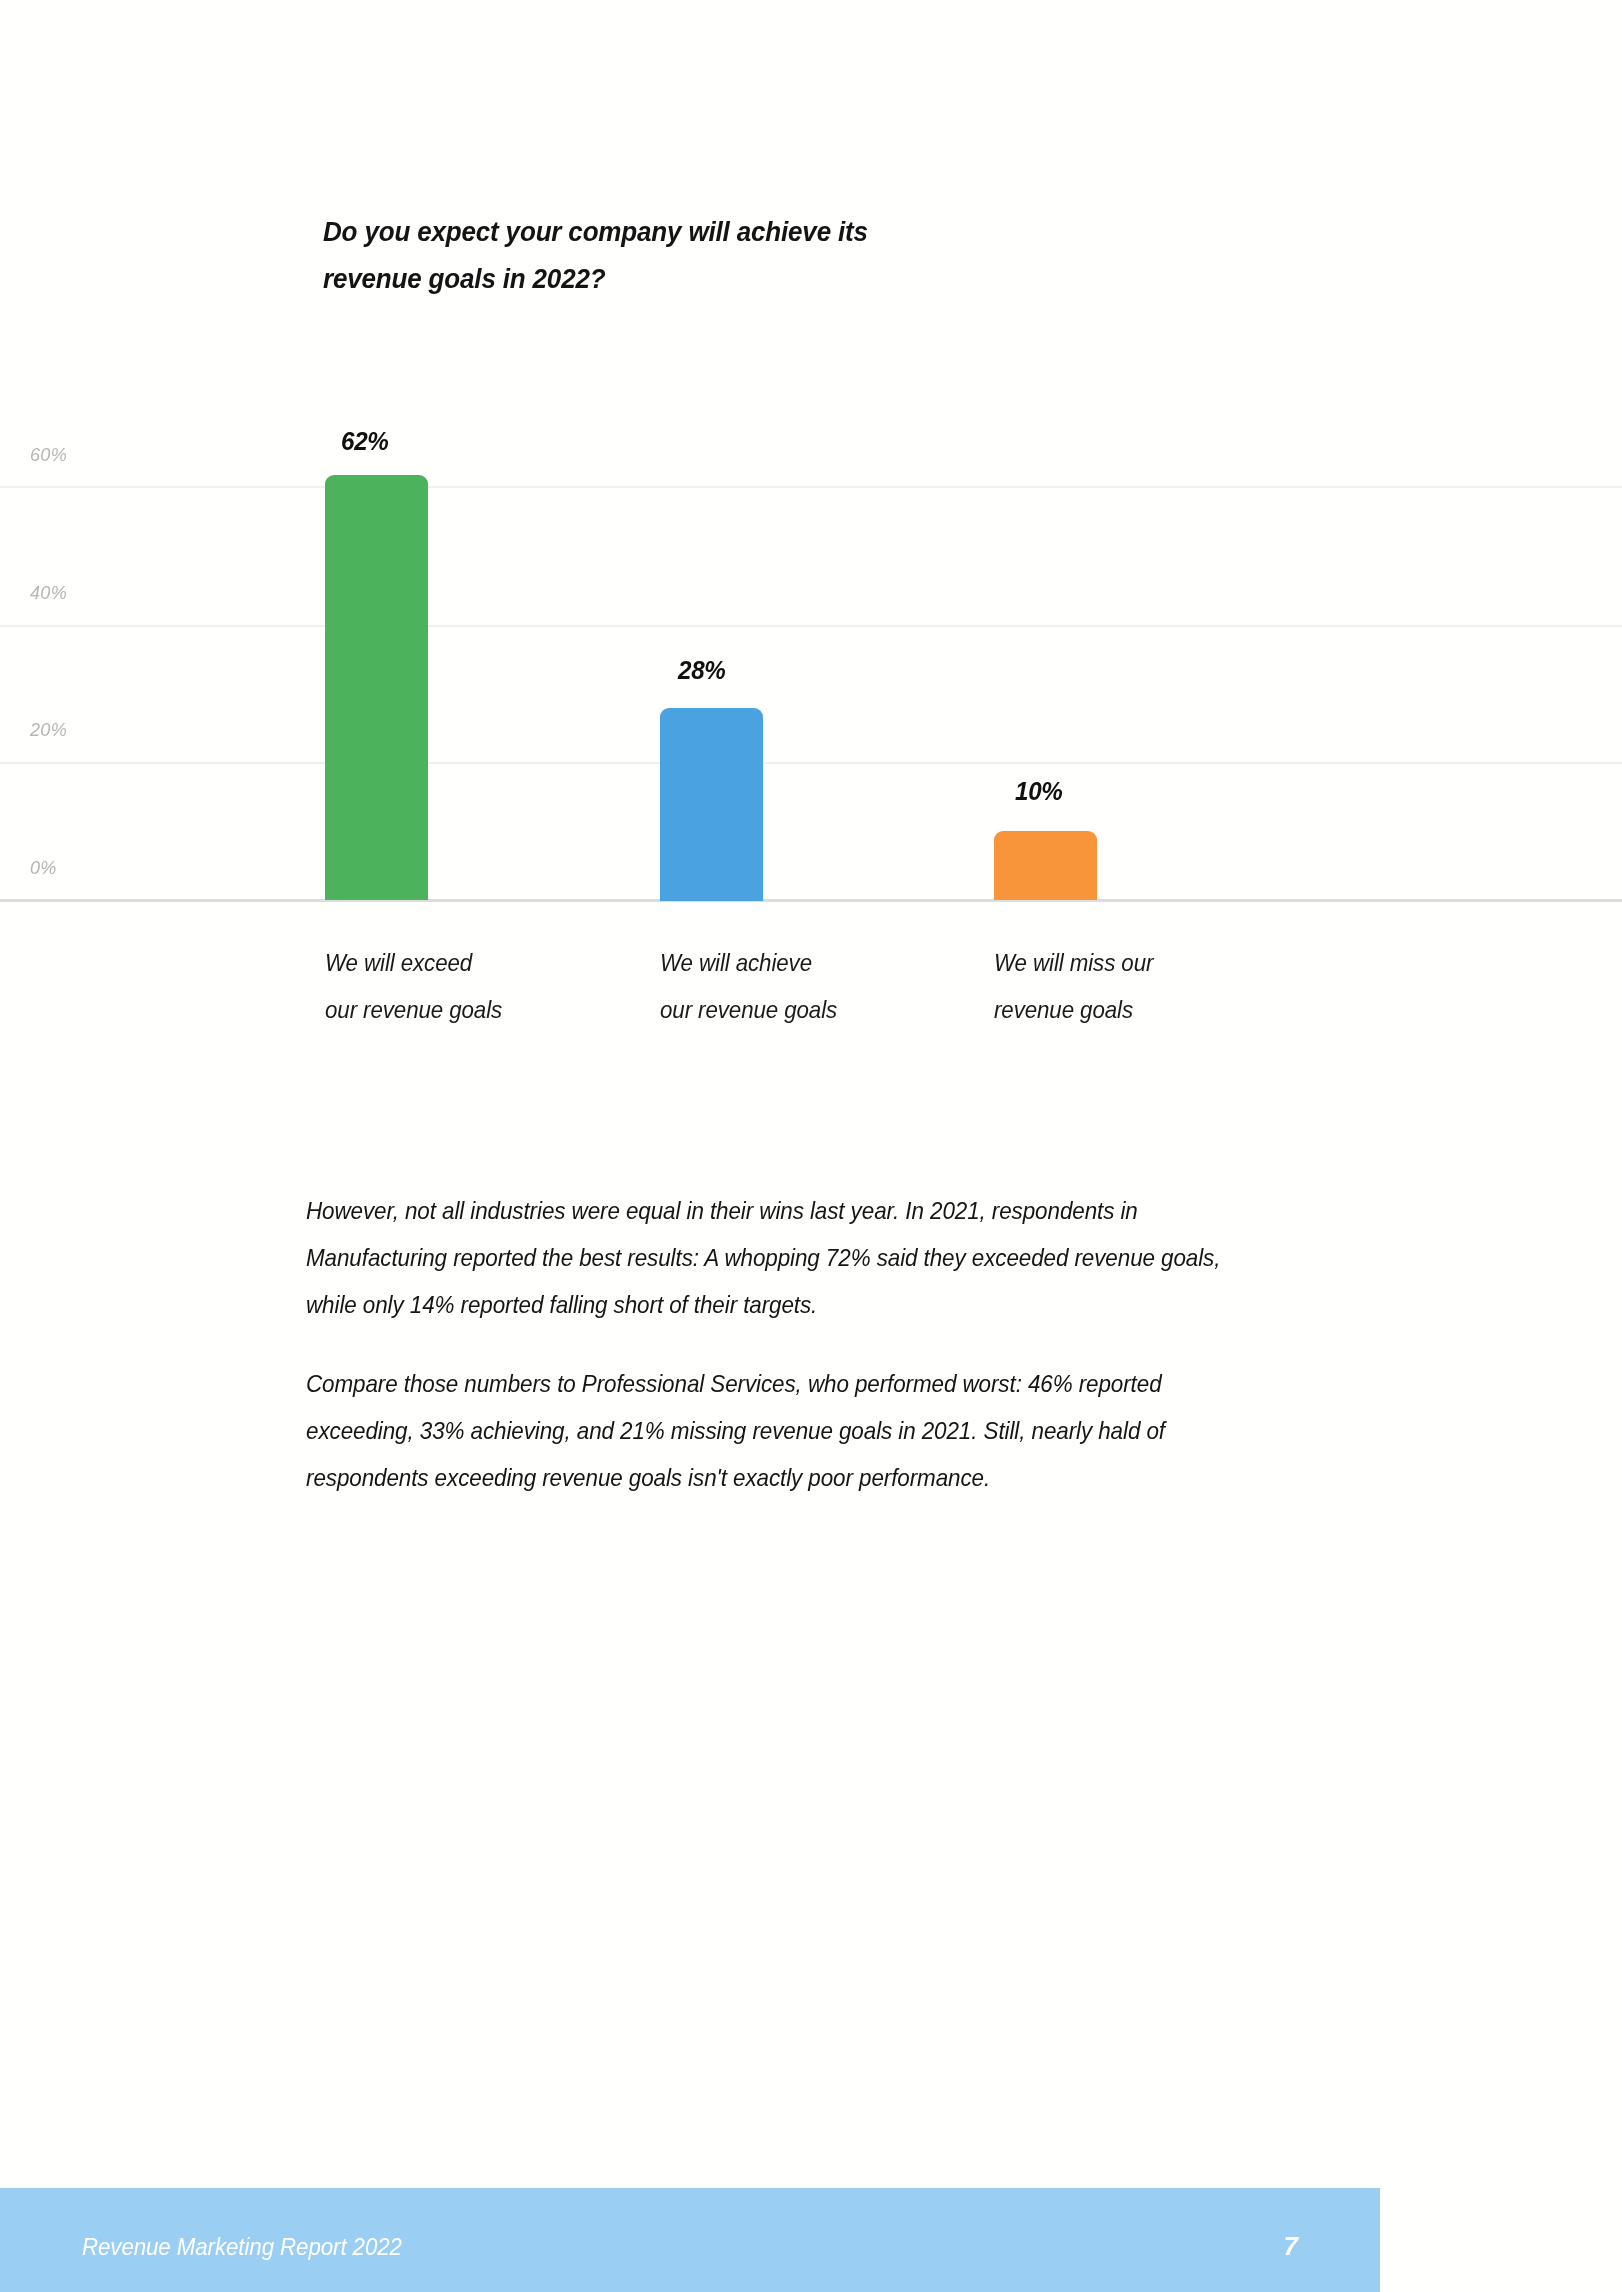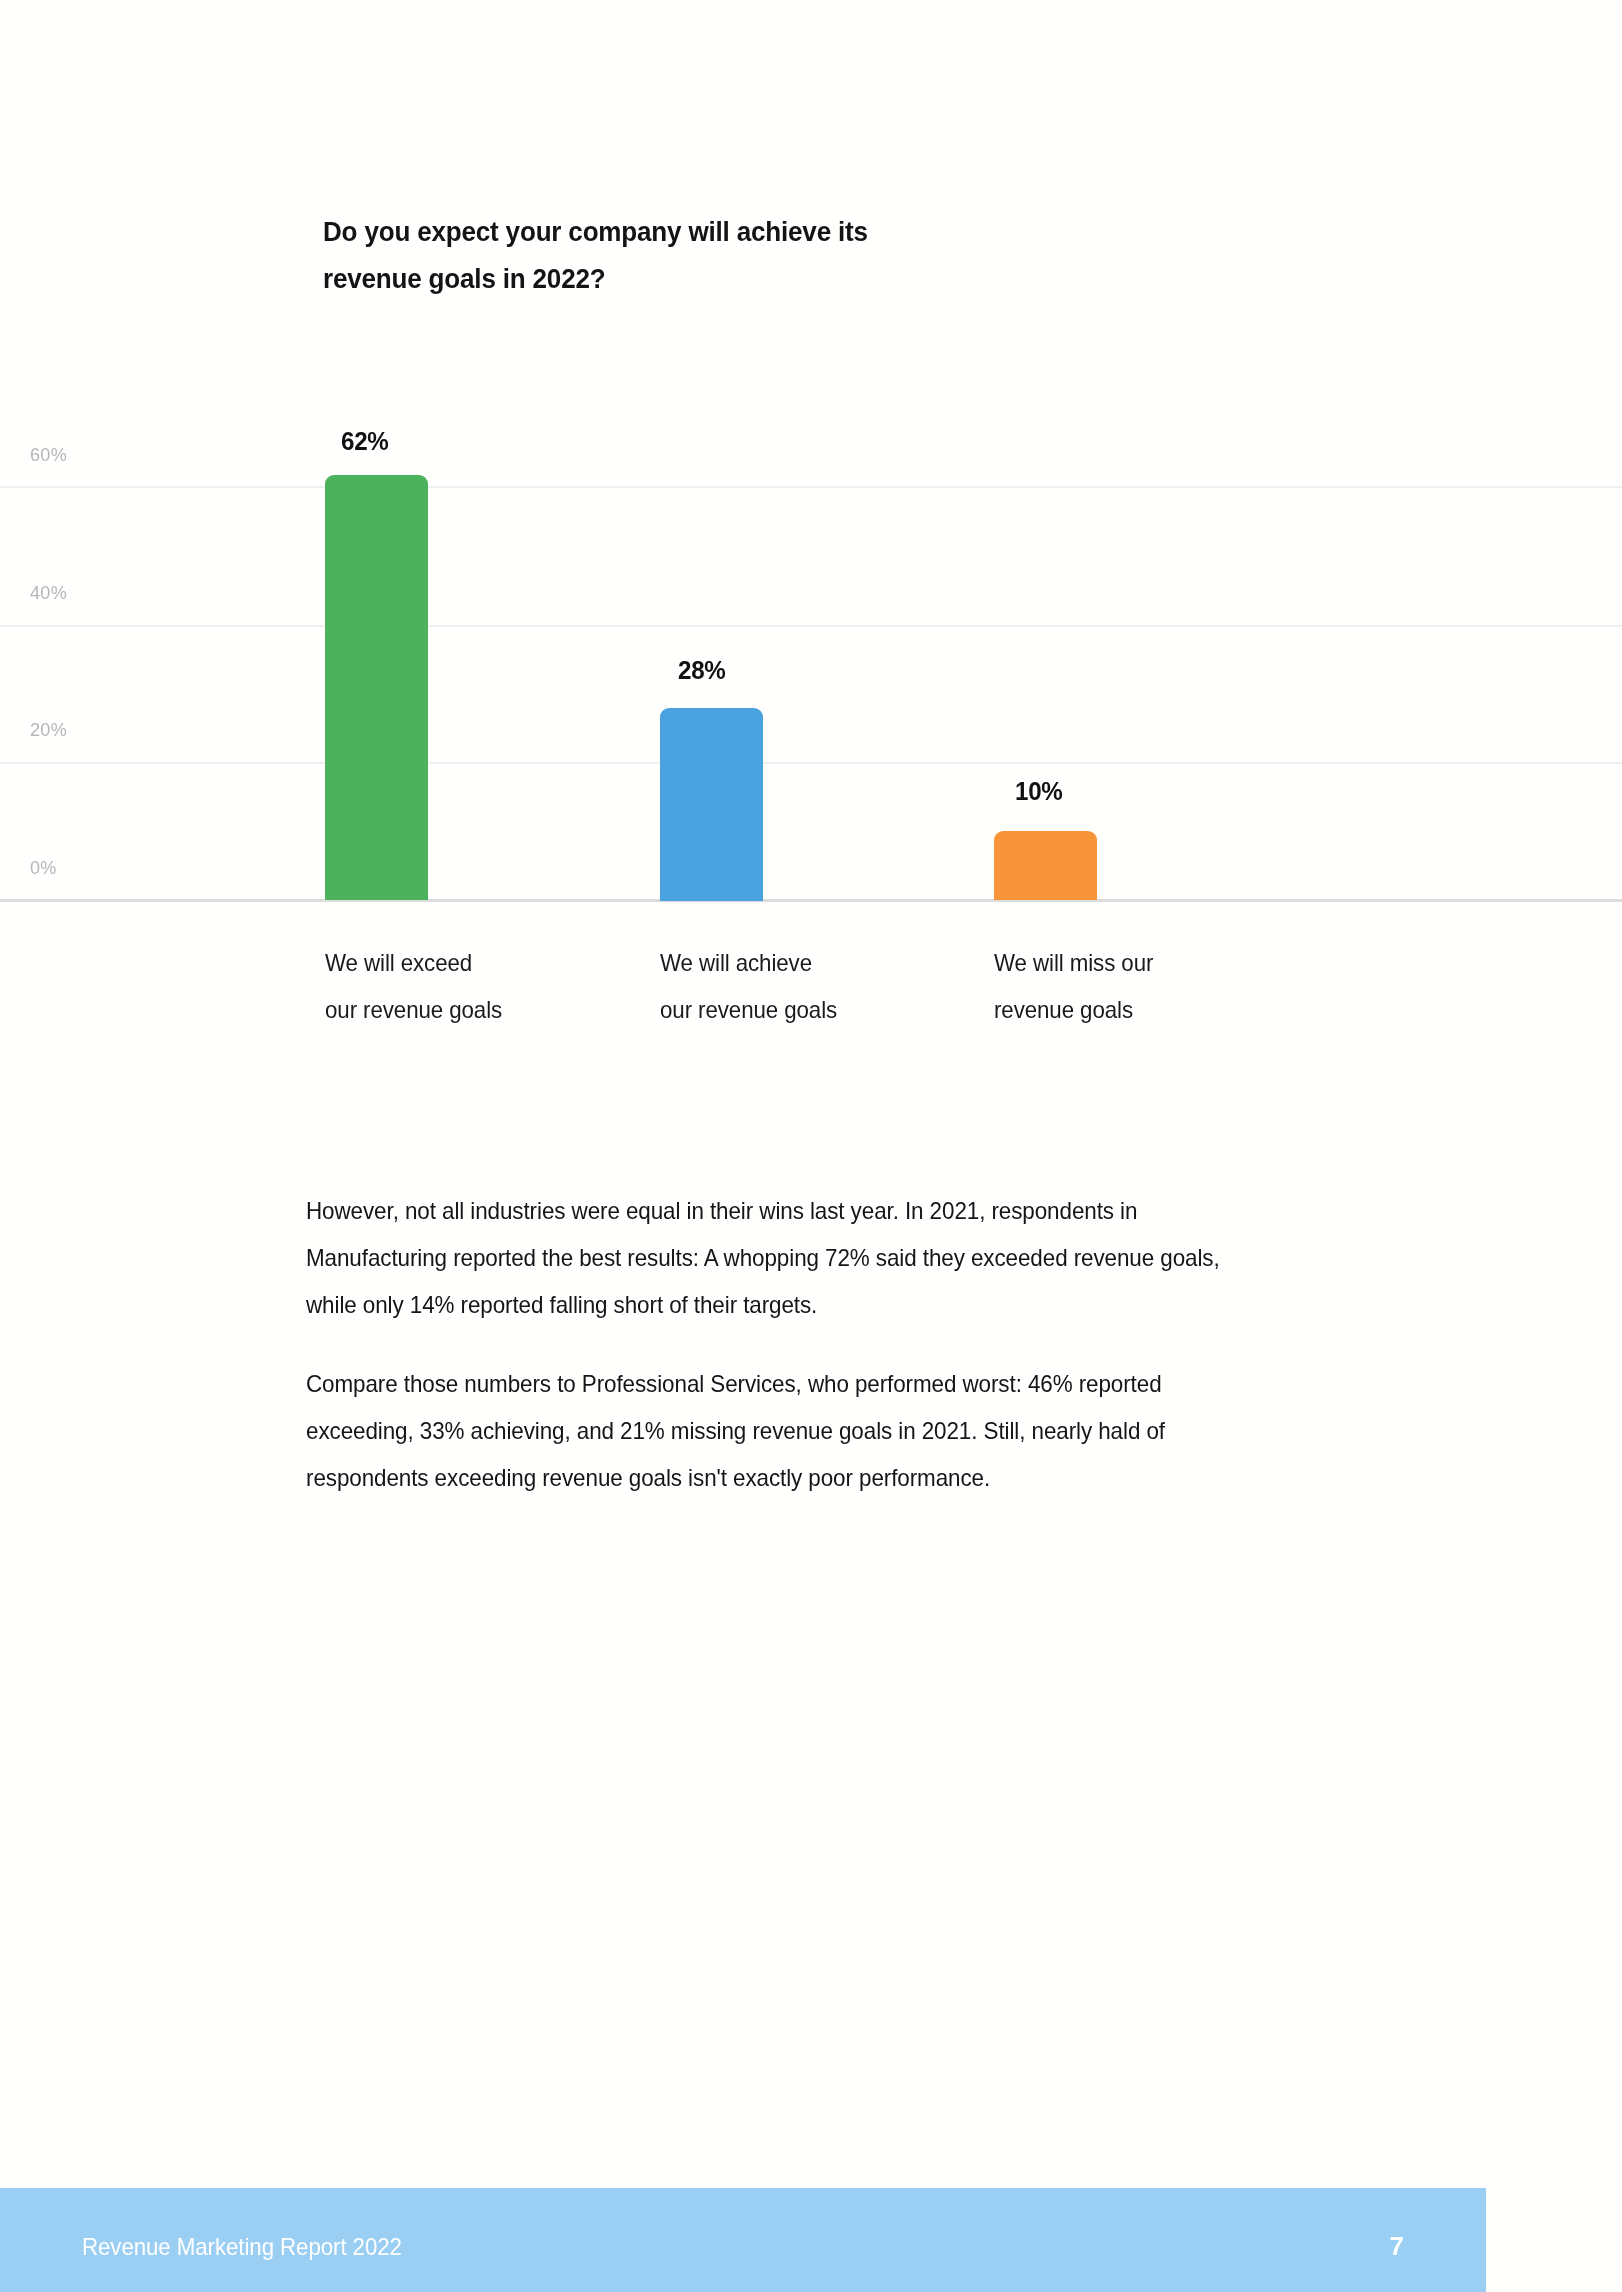--- a/index.html
+++ b/index.html
@@ -11,20 +11,21 @@
     font-family: "Liberation Sans", sans-serif;
     -webkit-font-smoothing: antialiased;
   }
 
   #page {
     position: relative;
     width: 1623px;
     height: 2293px;
     background: #fffffe;
     overflow: hidden;
+    font-style: italic;
   }
 
   
   .question-title {
     position: absolute;
     left: 323px;
     top: 208px;
     width: 734px;
     font-size: 28px;
     font-weight: 700;
@@ -112,21 +113,21 @@
     transform: scaleX(0.935);
     transform-origin: left top;
   }
   .body-copy p + p { margin-top: 32px; }
 
   
   .footer {
     position: absolute;
     left: 0;
     bottom: 0;
-    width: 1486px;
+    width: 1380px;
     height: 105px;
     background: #9acef2;
   }
   .footer-title {
     position: absolute;
     left: 82px;
     top: 45px;
     font-size: 24px;
     color: #ffffff;
     letter-spacing: -0.1px;

